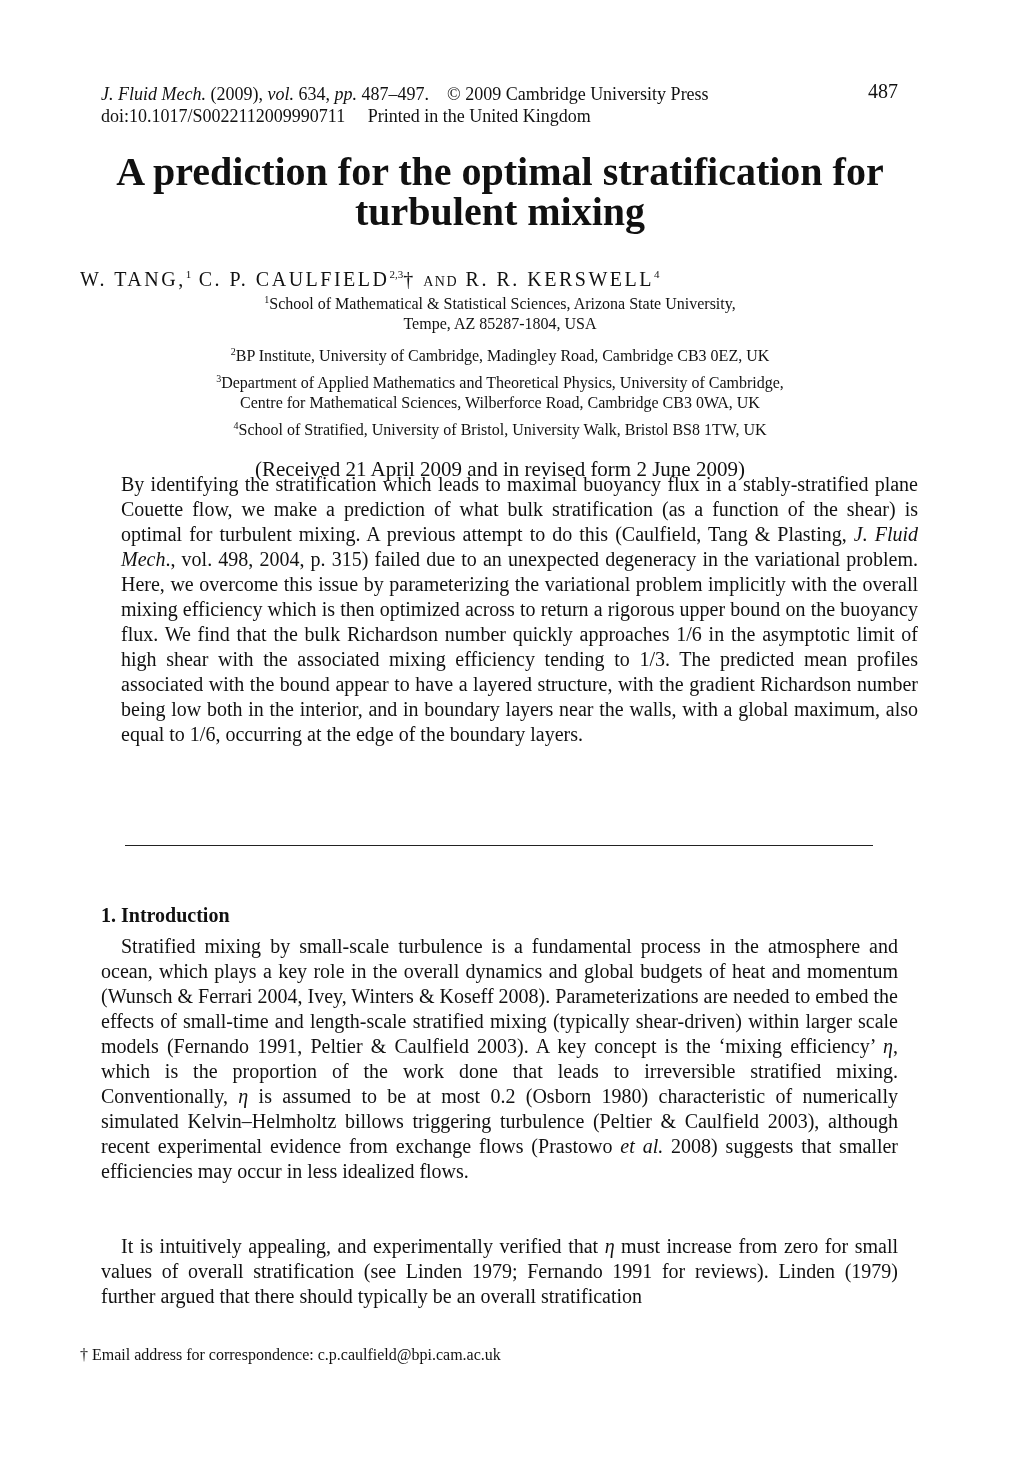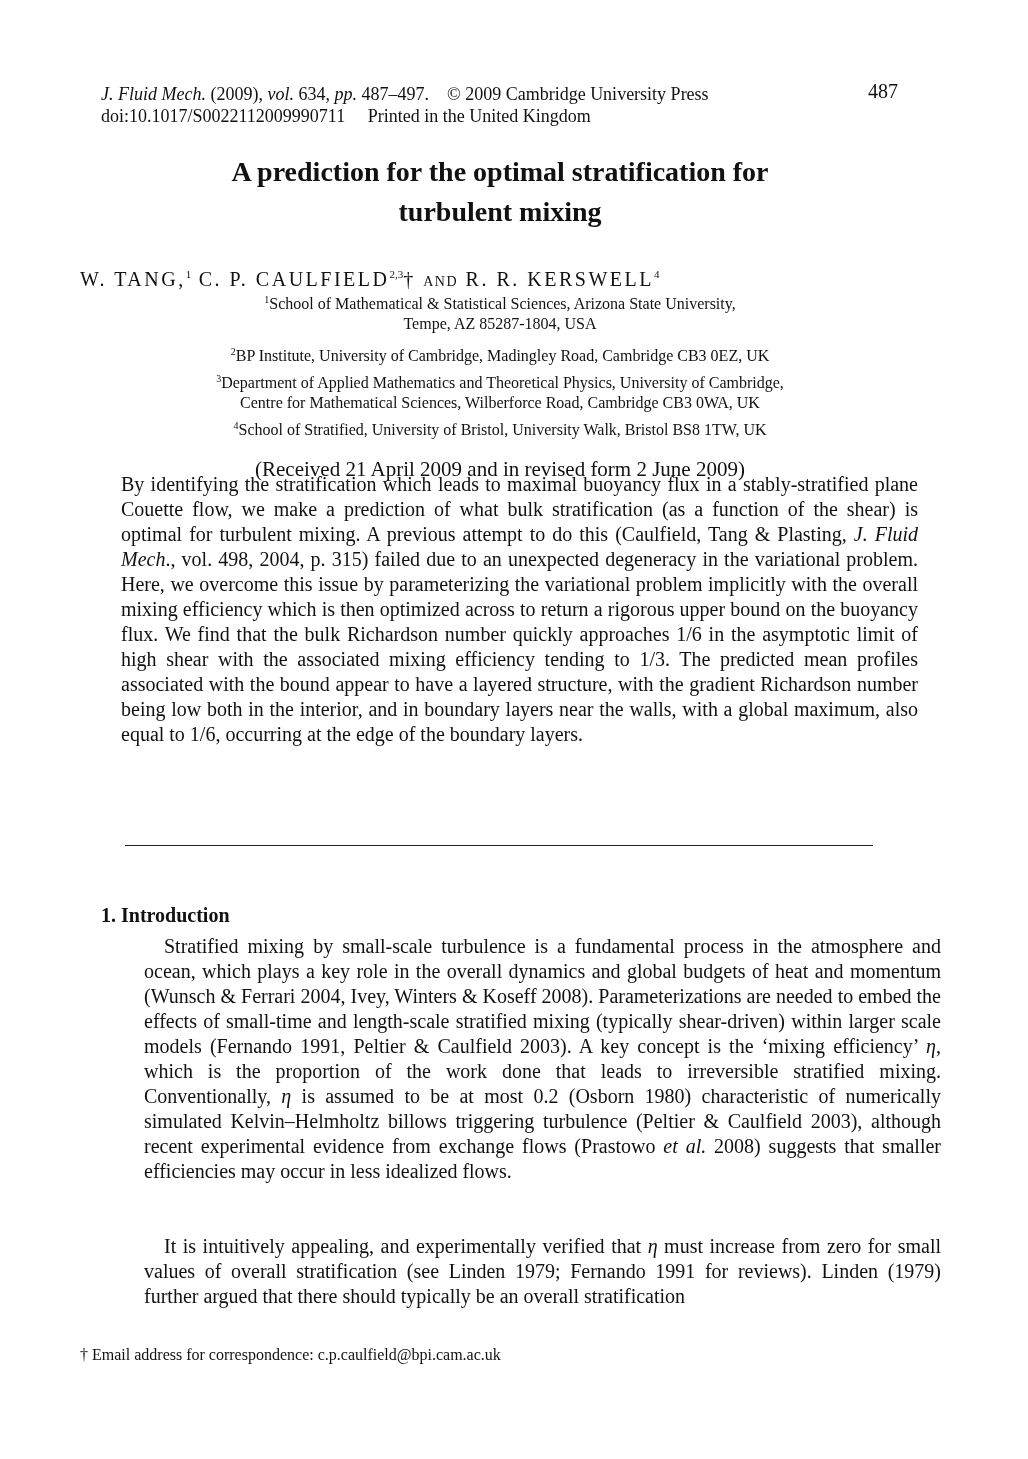--- a/index.html
+++ b/index.html
@@ -6,21 +6,21 @@
   body {
     width: 1028px; height: 1459px; position: relative; overflow: hidden;
     font-family: "Liberation Serif", "DejaVu Serif", serif; color: #111;
   }
   .abs { position: absolute; }
   .hdr { font-size: 18px; line-height: 22px; left: 101px; }
   .hdr i { font-style: italic; }
   .pageno { position: absolute; right: 130px; top: 80px; font-size: 20px; }
   .title {
     position: absolute; left: 80px; width: 840px; top: 152px;
-    text-align: center; font-size: 28px; font-weight: bold; line-height: 40px;
+    text-align: center; font-size: 40px; font-weight: bold; line-height: 40px;
   }
   .authors {
     position: absolute; left: 80px; width: 840px; top: 260px; text-align: left;
     font-size: 20px; letter-spacing: 2.5px; line-height: 28px;
   }
   .authors sup { font-size: 11px; letter-spacing: 0; }
   .authors .and { font-size: 14px; letter-spacing: 1.5px; }
   .aff {
     position: absolute; left: 80px; width: 840px; text-align: center;
     font-size: 16px; line-height: 20px;
@@ -28,21 +28,21 @@
   .aff sup { font-size: 10px; }
   .received { position: absolute; left: 80px; width: 840px; top: 457px; text-align: center; font-size: 21px; }
   .abstract {
     position: absolute; left: 101px; width: 797px; top: 472px;
     font-size: 20px; line-height: 25px; text-align: justify; margin-left: 20px;
   }
   .rule { position: absolute; left: 125px; width: 748px; top: 845px; height: 1px; background: #222; }
   .sec { position: absolute; left: 101px; top: 904px; font-size: 20px; font-weight: bold; }
   .body {
     position: absolute; left: 101px; width: 797px;
-    font-size: 20px; line-height: 25px; text-align: justify; text-indent: 20px; margin-left: 43px;
+    font-size: 20px; line-height: 25px; text-align: justify; text-indent: 20px;
   }
   .footnote { position: absolute; left: 80px; width: 840px; top: 1346px; font-size: 16px; }
   i { font-style: italic; }
 </style>
 </head>
 <body>
 
 <div class="abs hdr" style="top:83px;">
   <i>J. Fluid Mech.</i>
   <span>(2009),</span>

